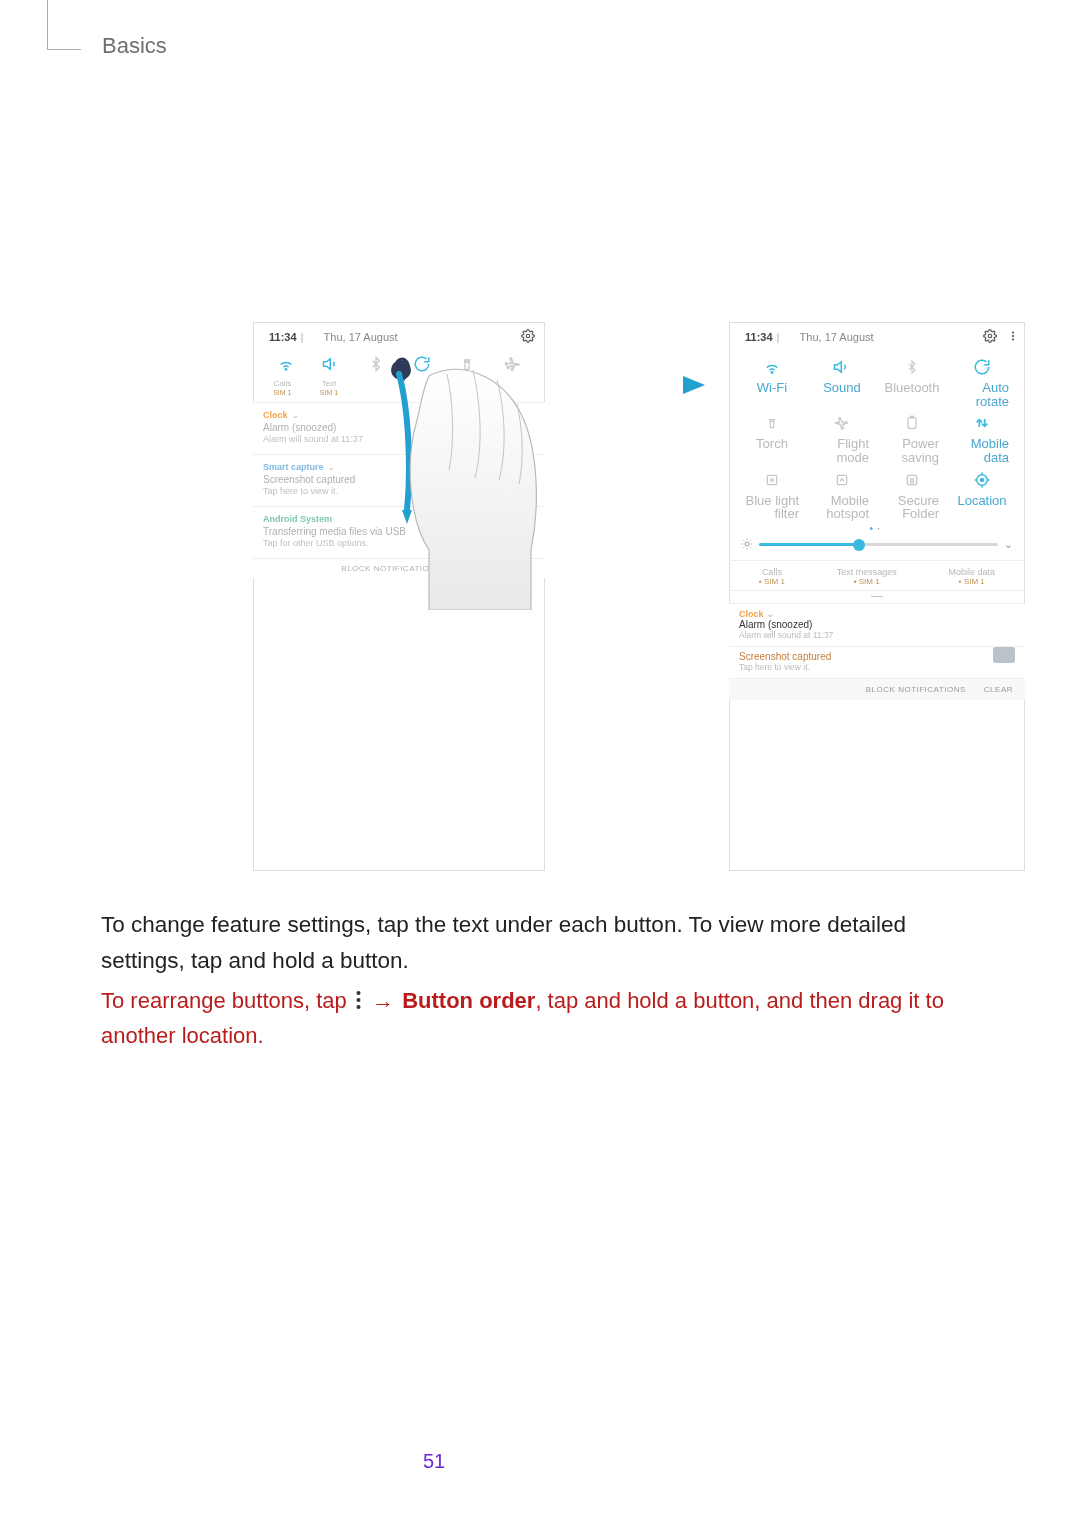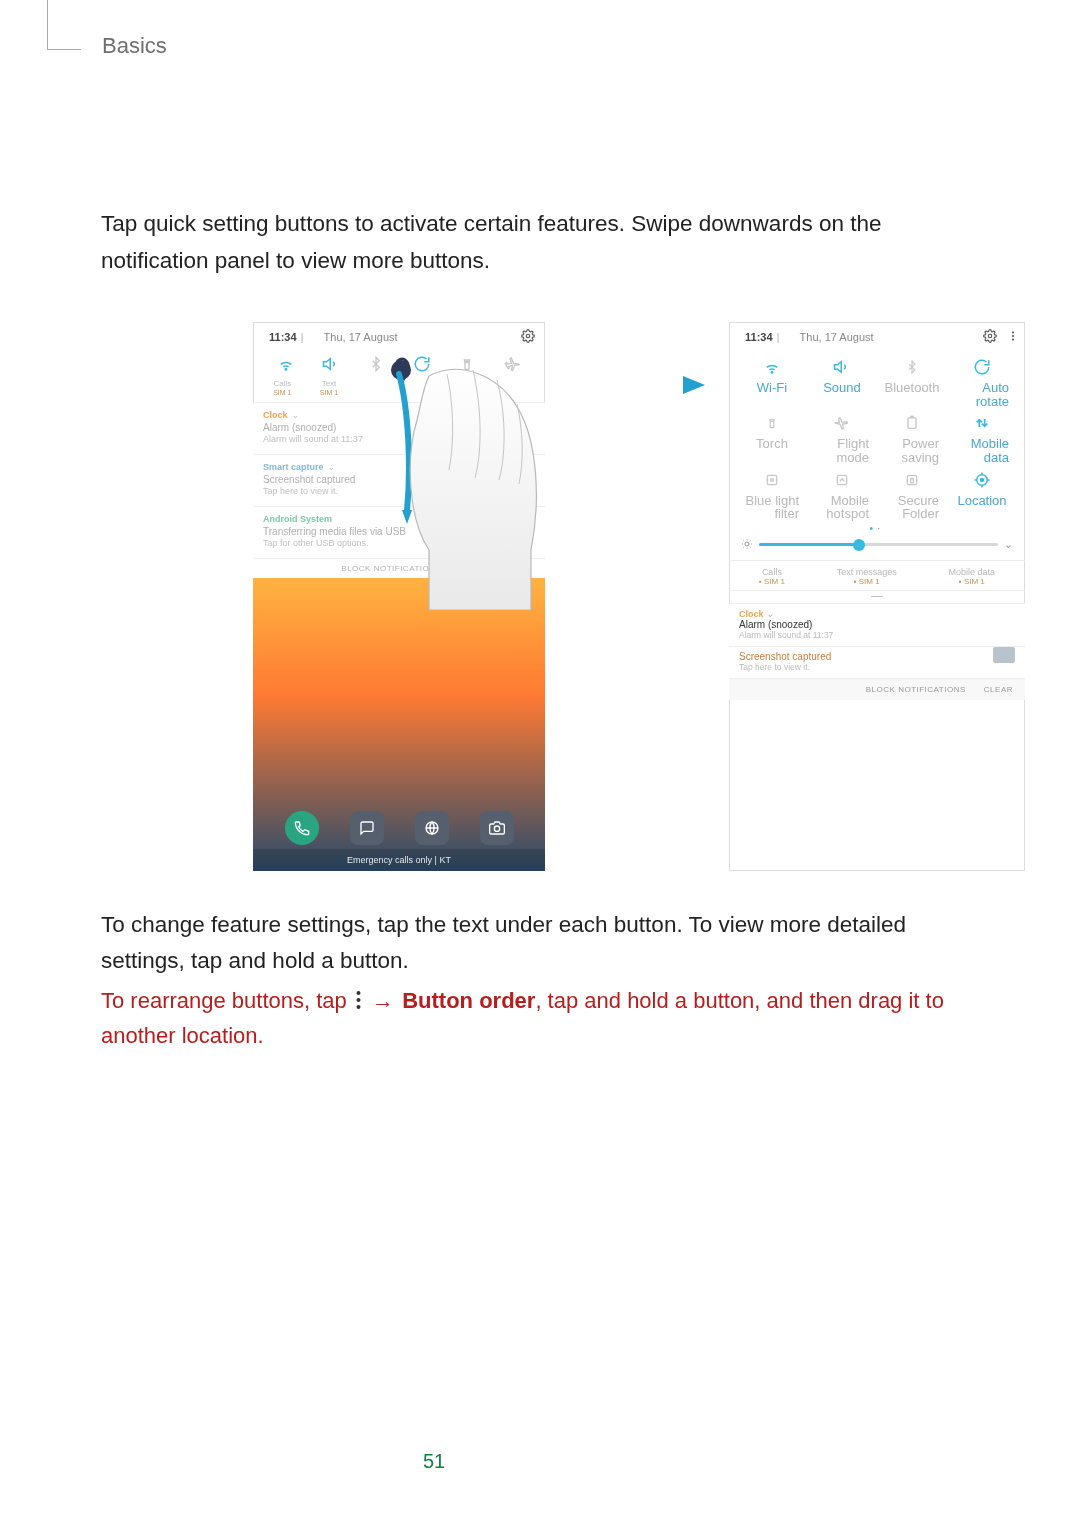--- a/index.html
+++ b/index.html
@@ -76,21 +76,21 @@
     margin: 0 2px 0 2px;
   }
   .more-vert svg { display: block; }
   .page-number {
     position: absolute;
     bottom: 54px;
     left: 0;
     width: 868px;
     text-align: center;
     font-size: 20px;
-    color: #15803d;
+    color: #6d28d9;
   }
 
   
   .mock-left {
     position: absolute;
     left: 253px;
     top: 322px;
     width: 292px;
     height: 549px;
     background: #fff;
@@ -231,21 +231,20 @@
   }
 </style>
 </head>
 <body>
 
 <div class="page">
   <div class="corner-frame"></div>
   <div class="section-header">Basics</div>
 
 
-  <div class="para1">Tap quick setting buttons to activate certain features. Swipe downwards on the notification panel to view more buttons.</div>
 
   <div class="mock-left">
     <div class="left-body">
       <div class="mock-header">
         <span>11:34</span>
         <span style="color:#ccc;margin:0 4px;">|</span>
         <span class="date">Thu, 17 August</span>
         <span class="spacer"></span>
         <span style="color:#555;">
           <svg width="14" height="14" viewBox="0 0 24 24" fill="none" stroke="currentColor" stroke-width="2">
@@ -308,47 +307,20 @@
         <span class="app t">Smart capture</span><span class="ch">⌄</span>
         <div class="title">Screenshot captured</div>
         <div class="sub">Tap here to view it.</div>
       </div>
       <div class="notif">
         <span class="app g">Android System</span>
         <div class="title">Transferring media files via USB</div>
         <div class="sub">Tap for other USB options.</div>
       </div>
       <div class="block-bar"><span>BLOCK NOTIFICATIONS</span> &nbsp; ⌄</div>
-      <div class="homescreen">
-        <div class="dock">
-          <div class="dk">
-              <svg width="16" height="16" viewBox="0 0 24 24" fill="none" stroke="#fff" stroke-width="2">
-                <path d="M22 16.92V21a1 1 0 0 1-1.11 1A19 19 0 0 1 2 4.11 1 1 0 0 1 3 3h4.09a1 1 0 0 1 1 .75l1 4a1 1 0 0 1-.29 1L7 10.5a16 16 0 0 0 6.5 6.5l1.75-1.8a1 1 0 0 1 1-.29l4 1a1 1 0 0 1 .75 1z"></path>
-              </svg>
-            </div>
-          <div class="dk sq">
-              <svg width="16" height="16" viewBox="0 0 24 24" fill="none" stroke="#fff" stroke-width="2">
-                <path d="M21 15a2 2 0 0 1-2 2H7l-4 4V5a2 2 0 0 1 2-2h14a2 2 0 0 1 2 2z"></path>
-              </svg>
-            </div>
-          <div class="dk sq">
-              <svg width="16" height="16" viewBox="0 0 24 24" fill="none" stroke="#fff" stroke-width="2">
-                <circle cx="12" cy="12" r="9"></circle>
-                <path d="M3 12h18M12 3a14 14 0 0 1 0 18M12 3a14 14 0 0 0 0 18"></path>
-              </svg>
-            </div>
-          <div class="dk sq">
-              <svg width="16" height="16" viewBox="0 0 24 24" fill="none" stroke="#fff" stroke-width="2">
-                <path d="M23 19a2 2 0 0 1-2 2H3a2 2 0 0 1-2-2V8a2 2 0 0 1 2-2h4l2-3h6l2 3h4a2 2 0 0 1 2 2z"></path>
-                <circle cx="12" cy="13" r="4"></circle>
-              </svg>
-            </div>
-        </div>
-        <div class="emerg">Emergency calls only | KT</div>
-      </div>
     </div>
 
     <div class="hand">
       <svg width="200" height="260" viewBox="0 0 200 260">
         <defs>
           <linearGradient id="fg" x1="0" y1="0" x2="0" y2="1">
             <stop offset="0" stop-color="#ffffff"></stop>
             <stop offset="1" stop-color="#e9e9e9"></stop>
           </linearGradient>
         </defs>

